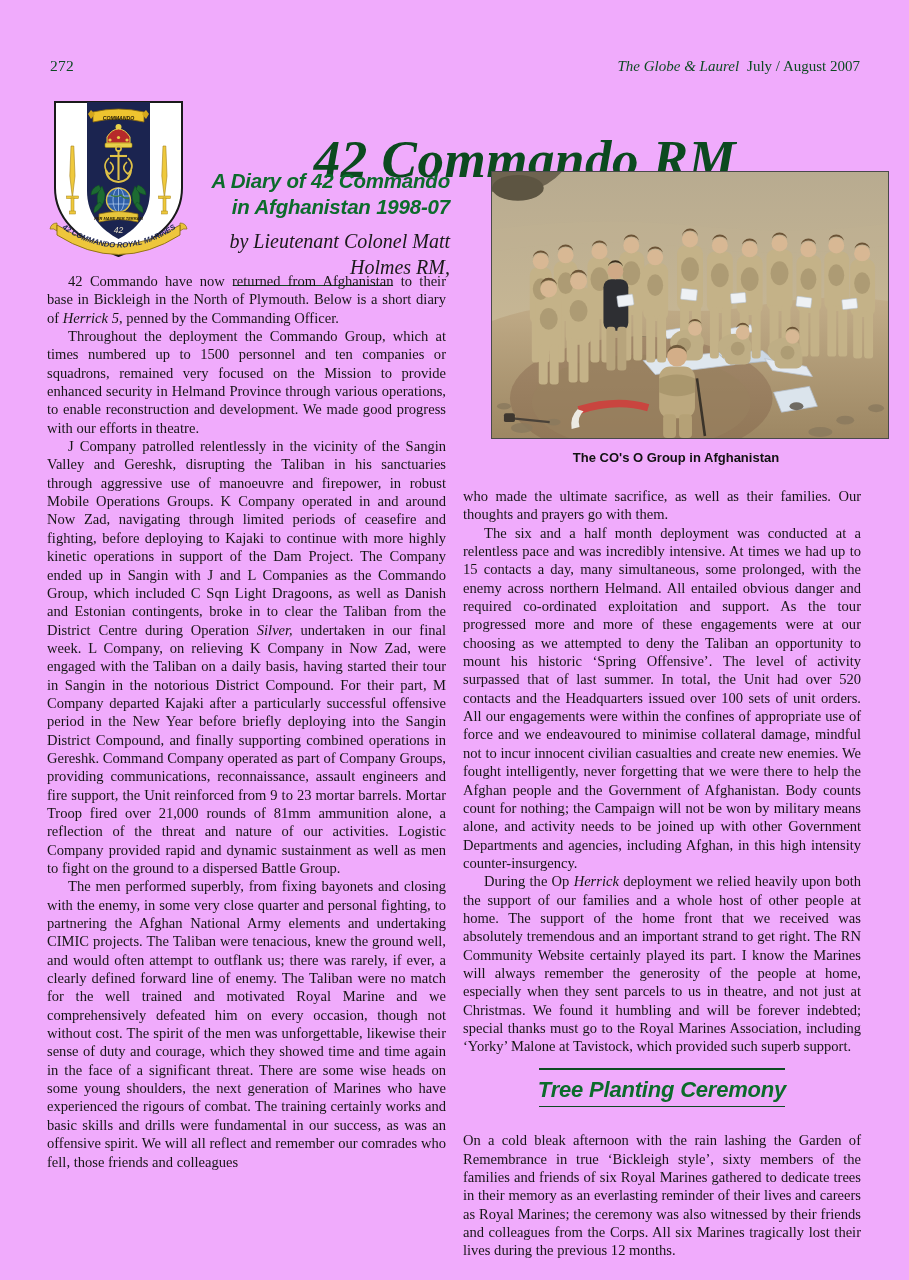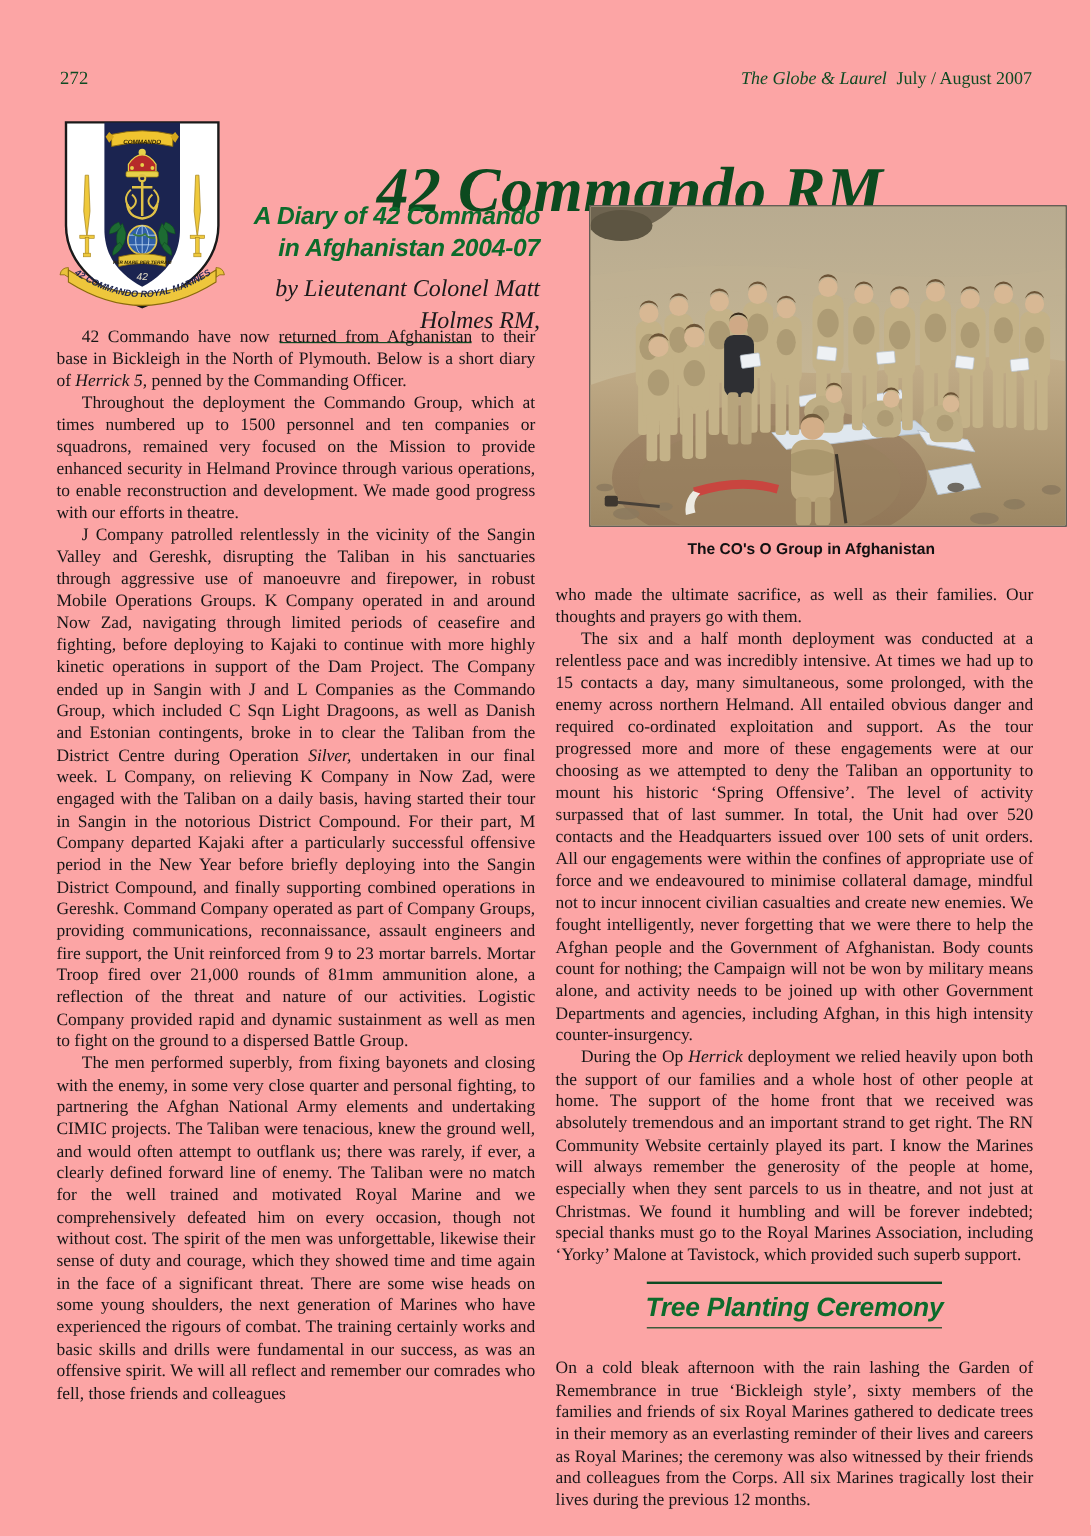--- a/index.html
+++ b/index.html
@@ -12,21 +12,21 @@
     position: relative;
     font-family: "Liberation Serif", serif;
     color: #161616;
     overflow: hidden;
   }
 
   .page {
     position: absolute;
     left: 0; top: 0;
     width: 909px; height: 1280px;
-    background: #fca5a5;
+    background: #f0abfc;
   }
 
   
   .runhead {
     position: absolute;
     left: 50px; top: 57px;
     width: 810px;
     display: flex;
     align-items: baseline;
     justify-content: space-between;
@@ -264,21 +264,21 @@
         </text>
       </g>
     </svg>
   </div>
 
   <h1 class="masthead">42 Commando RM</h1>
 
   <div class="deckblock">
     <div class="deck">
       <div>A Diary of 42 Commando</div>
-      <div>in Afghanistan 2004-07</div>
+      <div>in Afghanistan 1998-07</div>
     </div>
     <div class="byline">
       <div>by Lieutenant Colonel Matt Holmes RM,</div>
     </div>
     <div class="byline-rule"></div>
   </div>
 
   <figure class="figure" style="margin:0;padding-left:28px;">
     <div class="photo">
       <svg viewBox="0 0 398 268" preserveAspectRatio="none" xmlns="http://www.w3.org/2000/svg" aria-hidden="true">

